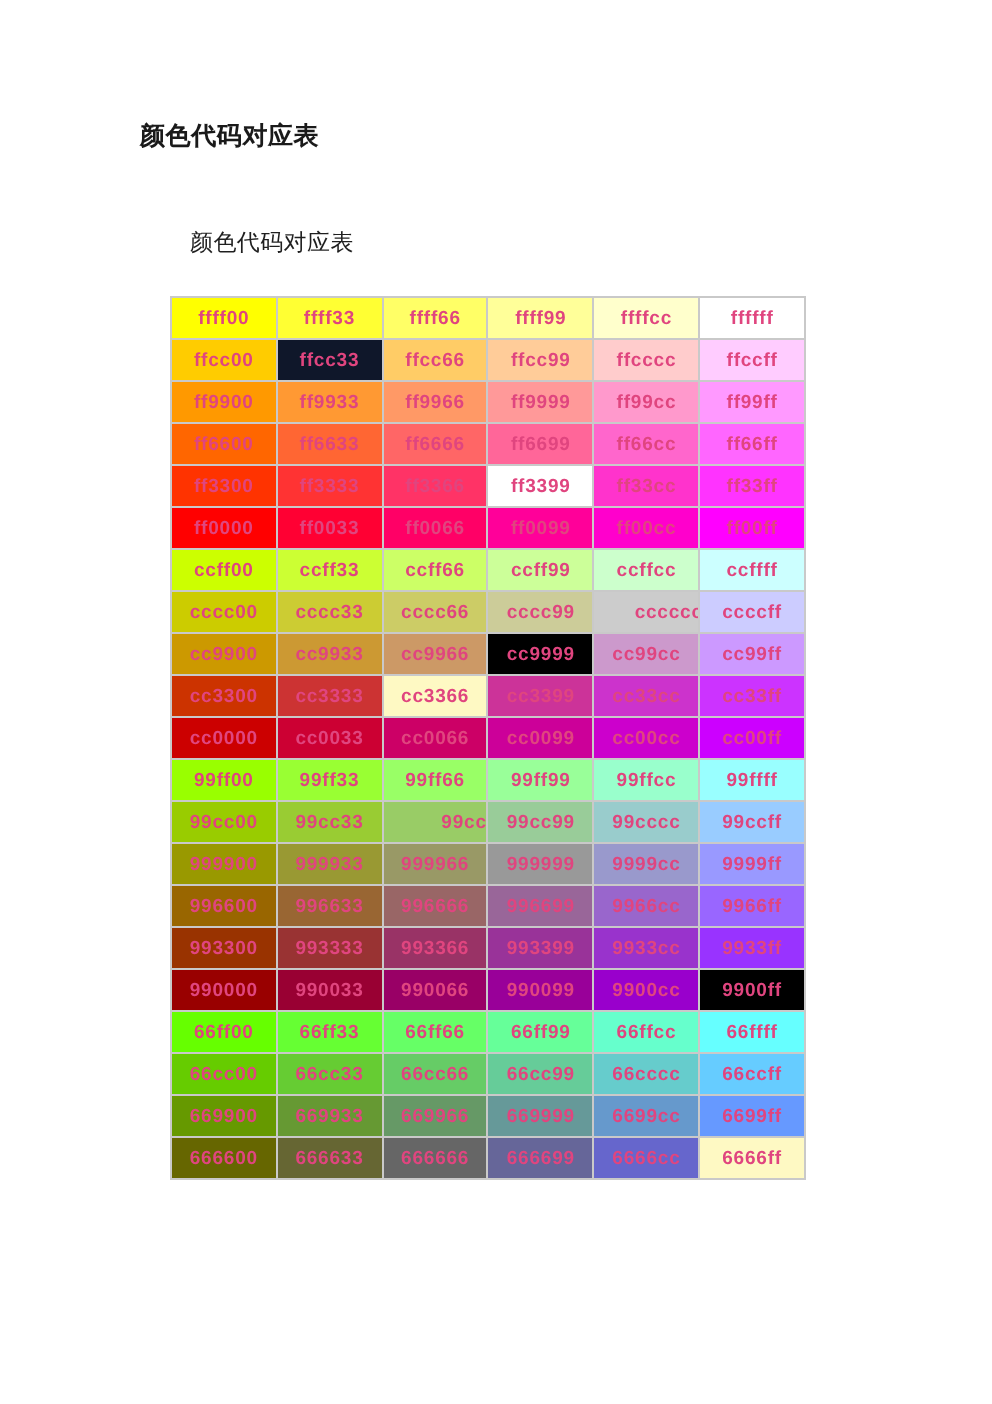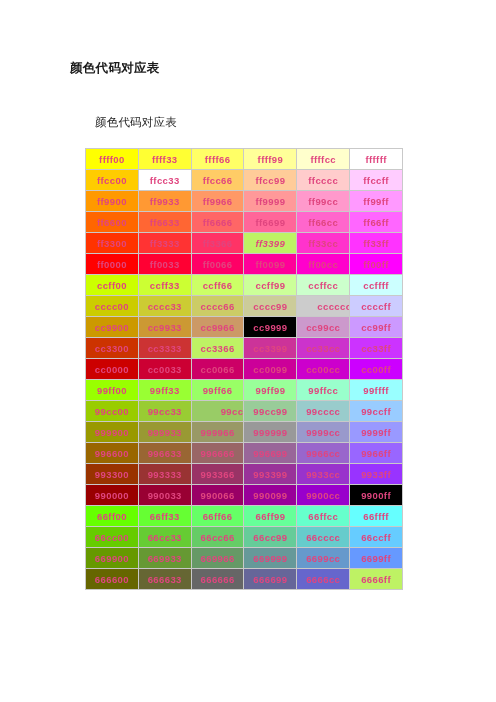--- a/index.html
+++ b/index.html
@@ -84,21 +84,21 @@
           <tr>
             <td style="background: rgb(255, 255, 0); color: rgb(224, 69, 127);">ffff00</td>
             <td style="background: rgb(255, 255, 51); color: rgb(224, 69, 127);">ffff33</td>
             <td style="background: rgb(255, 255, 102); color: rgb(224, 69, 127);">ffff66</td>
             <td style="background: rgb(255, 255, 153); color: rgb(224, 69, 127);">ffff99</td>
             <td style="background: rgb(255, 255, 204); color: rgb(224, 69, 127);">ffffcc</td>
             <td style="background: rgb(255, 255, 255); color: rgb(224, 69, 127);">ffffff</td>
           </tr>
           <tr>
             <td style="background: rgb(255, 204, 0); color: rgb(224, 69, 127);">ffcc00</td>
-            <td style="background: #ffffff; color: rgb(224, 69, 127);">ffcc33</td>
+            <td style="background: #0f172a; color: rgb(224, 69, 127);">ffcc33</td>
             <td style="background: rgb(255, 204, 102); color: rgb(224, 69, 127);">ffcc66</td>
             <td style="background: rgb(255, 204, 153); color: rgb(224, 69, 127);">ffcc99</td>
             <td style="background: rgb(255, 204, 204); color: rgb(224, 69, 127);">ffcccc</td>
             <td style="background: rgb(255, 204, 255); color: rgb(224, 69, 127);">ffccff</td>
           </tr>
           <tr>
             <td style="background: rgb(255, 153, 0); color: rgb(224, 69, 127);">ff9900</td>
             <td style="background: rgb(255, 153, 51); color: rgb(224, 69, 127);">ff9933</td>
             <td style="background: rgb(255, 153, 102); color: rgb(224, 69, 127);">ff9966</td>
             <td style="background: rgb(255, 153, 153); color: rgb(224, 69, 127);">ff9999</td>
@@ -110,21 +110,21 @@
             <td style="background: rgb(255, 102, 51); color: rgb(224, 69, 127);">ff6633</td>
             <td style="background: rgb(255, 102, 102); color: rgb(224, 69, 127);">ff6666</td>
             <td style="background: rgb(255, 102, 153); color: rgb(224, 69, 127);">ff6699</td>
             <td style="background: rgb(255, 102, 204); color: rgb(224, 69, 127);">ff66cc</td>
             <td style="background: rgb(255, 102, 255); color: rgb(224, 69, 127);">ff66ff</td>
           </tr>
           <tr>
             <td style="background: rgb(255, 51, 0); color: rgb(224, 69, 127);">ff3300</td>
             <td style="background: rgb(255, 51, 51); color: rgb(224, 69, 127);">ff3333</td>
             <td style="background: rgb(255, 51, 102); color: rgb(224, 69, 127);">ff3366</td>
-            <td style="background: #bef264; color: rgb(224, 69, 127); font-style: italic;">ff3399</td>
+            <td style="background: #ffffff; color: rgb(224, 69, 127);">ff3399</td>
             <td style="background: rgb(255, 51, 204); color: rgb(224, 69, 127);">ff33cc</td>
             <td style="background: rgb(255, 51, 255); color: rgb(224, 69, 127);">ff33ff</td>
           </tr>
           <tr>
             <td style="background: rgb(255, 0, 0); color: rgb(224, 69, 127);">ff0000</td>
             <td style="background: rgb(255, 0, 51); color: rgb(224, 69, 127);">ff0033</td>
             <td style="background: rgb(255, 0, 102); color: rgb(224, 69, 127);">ff0066</td>
             <td style="background: rgb(255, 0, 153); color: rgb(224, 69, 127);">ff0099</td>
             <td style="background: rgb(255, 0, 204); color: rgb(224, 69, 127);">ff00cc</td>
             <td style="background: rgb(255, 0, 255); color: rgb(224, 69, 127);">ff00ff</td>
@@ -149,21 +149,21 @@
             <td style="background: rgb(204, 153, 0); color: rgb(224, 69, 127);">cc9900</td>
             <td style="background: rgb(204, 153, 51); color: rgb(224, 69, 127);">cc9933</td>
             <td style="background: rgb(204, 153, 102); color: rgb(224, 69, 127);">cc9966</td>
             <td style="background: #000000; color: rgb(224, 69, 127);">cc9999</td>
             <td style="background: rgb(204, 153, 204); color: rgb(224, 69, 127);">cc99cc</td>
             <td style="background: rgb(204, 153, 255); color: rgb(224, 69, 127);">cc99ff</td>
           </tr>
           <tr>
             <td style="background: rgb(204, 51, 0); color: rgb(224, 69, 127);">cc3300</td>
             <td style="background: rgb(204, 51, 51); color: rgb(224, 69, 127);">cc3333</td>
-            <td style="background: #bef264; color: rgb(224, 69, 127);">cc3366</td>
+            <td style="background: #fef9c3; color: rgb(224, 69, 127);">cc3366</td>
             <td style="background: rgb(204, 51, 153); color: rgb(224, 69, 127);">cc3399</td>
             <td style="background: rgb(204, 51, 204); color: rgb(224, 69, 127);">cc33cc</td>
             <td style="background: rgb(204, 51, 255); color: rgb(224, 69, 127);">cc33ff</td>
           </tr>
           <tr>
             <td style="background: rgb(204, 0, 0); color: rgb(224, 69, 127);">cc0000</td>
             <td style="background: rgb(204, 0, 51); color: rgb(224, 69, 127);">cc0033</td>
             <td style="background: rgb(204, 0, 102); color: rgb(224, 69, 127);">cc0066</td>
             <td style="background: rgb(204, 0, 153); color: rgb(224, 69, 127);">cc0099</td>
             <td style="background: rgb(204, 0, 204); color: rgb(224, 69, 127);">cc00cc</td>
@@ -240,19 +240,19 @@
             <td style="background: rgb(102, 153, 153); color: rgb(224, 69, 127);">669999</td>
             <td style="background: rgb(102, 153, 204); color: rgb(224, 69, 127);">6699cc</td>
             <td style="background: rgb(102, 153, 255); color: rgb(224, 69, 127);">6699ff</td>
           </tr>
           <tr>
             <td style="background: rgb(102, 102, 0); color: rgb(224, 69, 127);">666600</td>
             <td style="background: rgb(102, 102, 51); color: rgb(224, 69, 127);">666633</td>
             <td style="background: rgb(102, 102, 102); color: rgb(224, 69, 127);">666666</td>
             <td style="background: rgb(102, 102, 153); color: rgb(224, 69, 127);">666699</td>
             <td style="background: rgb(102, 102, 204); color: rgb(224, 69, 127);">6666cc</td>
-            <td style="background: #bef264; color: rgb(224, 69, 127);">6666ff</td>
+            <td style="background: #fef9c3; color: rgb(224, 69, 127);">6666ff</td>
           </tr>
         </tbody>
     </table>
   </div>
 
 </div>
 
 </body></html>

